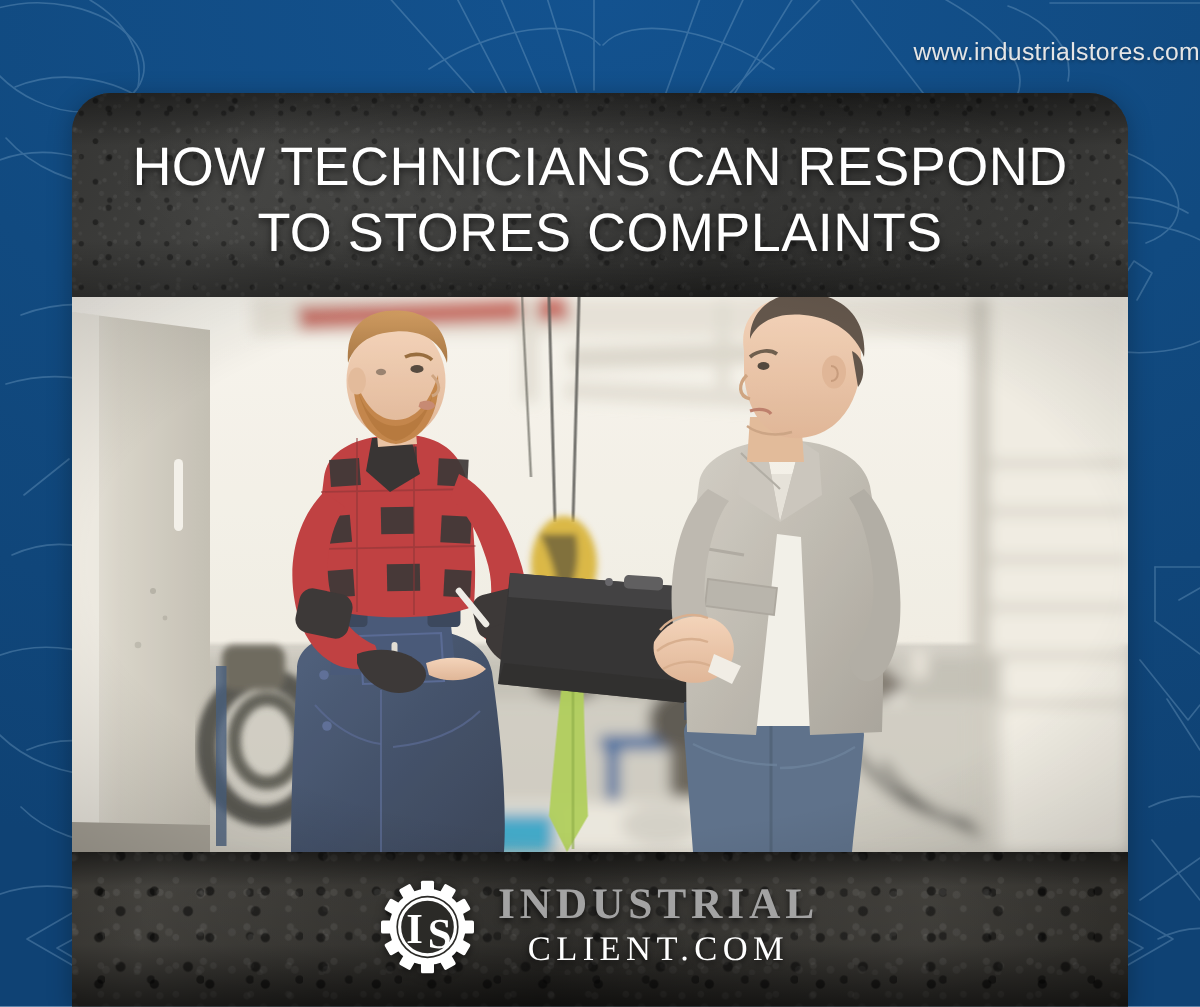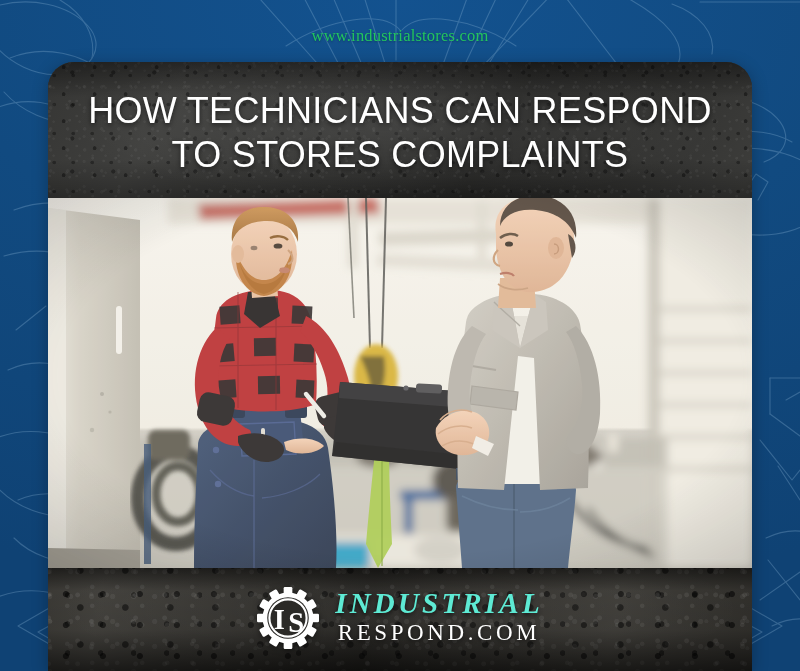--- a/index.html
+++ b/index.html
@@ -24,25 +24,25 @@
   }
   #blue-pattern {
     position:absolute; inset:0;
     opacity:.30;
   }
 
   
   #site-url {
     position:absolute;
     top:26px; left:0; width:800px;
-    text-align:center;
-    color:#22c55e;
+    text-align:right;
+    color:#e5e5e5;
     font-size:16.5px;
     letter-spacing:.2px;
-    font-family:Liberation Serif, serif;
+    font-family:Liberation Sans, sans-serif;
     text-shadow:0 1px 2px rgba(0,0,0,.25);
     z-index:6;
   }
 
   
   #card {
     position:absolute;
     left:48px; top:62px;
     width:704px; height:609px;
     border-radius:26px 26px 0 0;
@@ -148,28 +148,27 @@
     left:0; top:0; width:100%; height:100%;
     display:flex; align-items:center; justify-content:center;
     gap:16px;
     z-index:3;
     padding-bottom:4px;
   }
   #gear-logo-icon { width:62px; height:62px; flex:none;
     filter:drop-shadow(0 1px 3px rgba(0,0,0,.6)); }
   #brand-text { display:flex; flex-direction:column; align-items:center; }
   #brand-top {
-    color:#5eead4;
+    color:#a3a3a3;
     font-family:"Liberation Serif", serif;
     font-size:29px;
     font-weight:700;
     letter-spacing:3.2px;
     line-height:1.0;
     text-shadow:0 2px 4px rgba(0,0,0,.65);
-    font-style:italic;
   }
   #brand-bottom {
     color:#fff;
     font-family:"Liberation Serif", serif;
     font-size:23px;
     font-weight:400;
     letter-spacing:3.6px;
     line-height:1.05;
     margin-top:3px;
     text-shadow:0 2px 4px rgba(0,0,0,.65);
@@ -580,20 +579,20 @@
           <circle cx="50" cy="50" r="30" fill="none" stroke="#ffffff" stroke-width="3.4"></circle>
 
           <g fill="#ffffff" font-family="Liberation Serif, serif" font-weight="700">
             <text x="36" y="67" font-size="46" text-anchor="middle">I</text>
             <text x="63" y="73" font-size="46" text-anchor="middle">S</text>
           </g>
         </svg>
 
         <div id="brand-text">
           <div id="brand-top">INDUSTRIAL</div>
-          <div id="brand-bottom">RESPOND.COM</div>
+          <div id="brand-bottom">CLIENT.COM</div>
         </div>
 
       </div>
     </div>
 
   </div>
 </div>
 
 </body></html>

